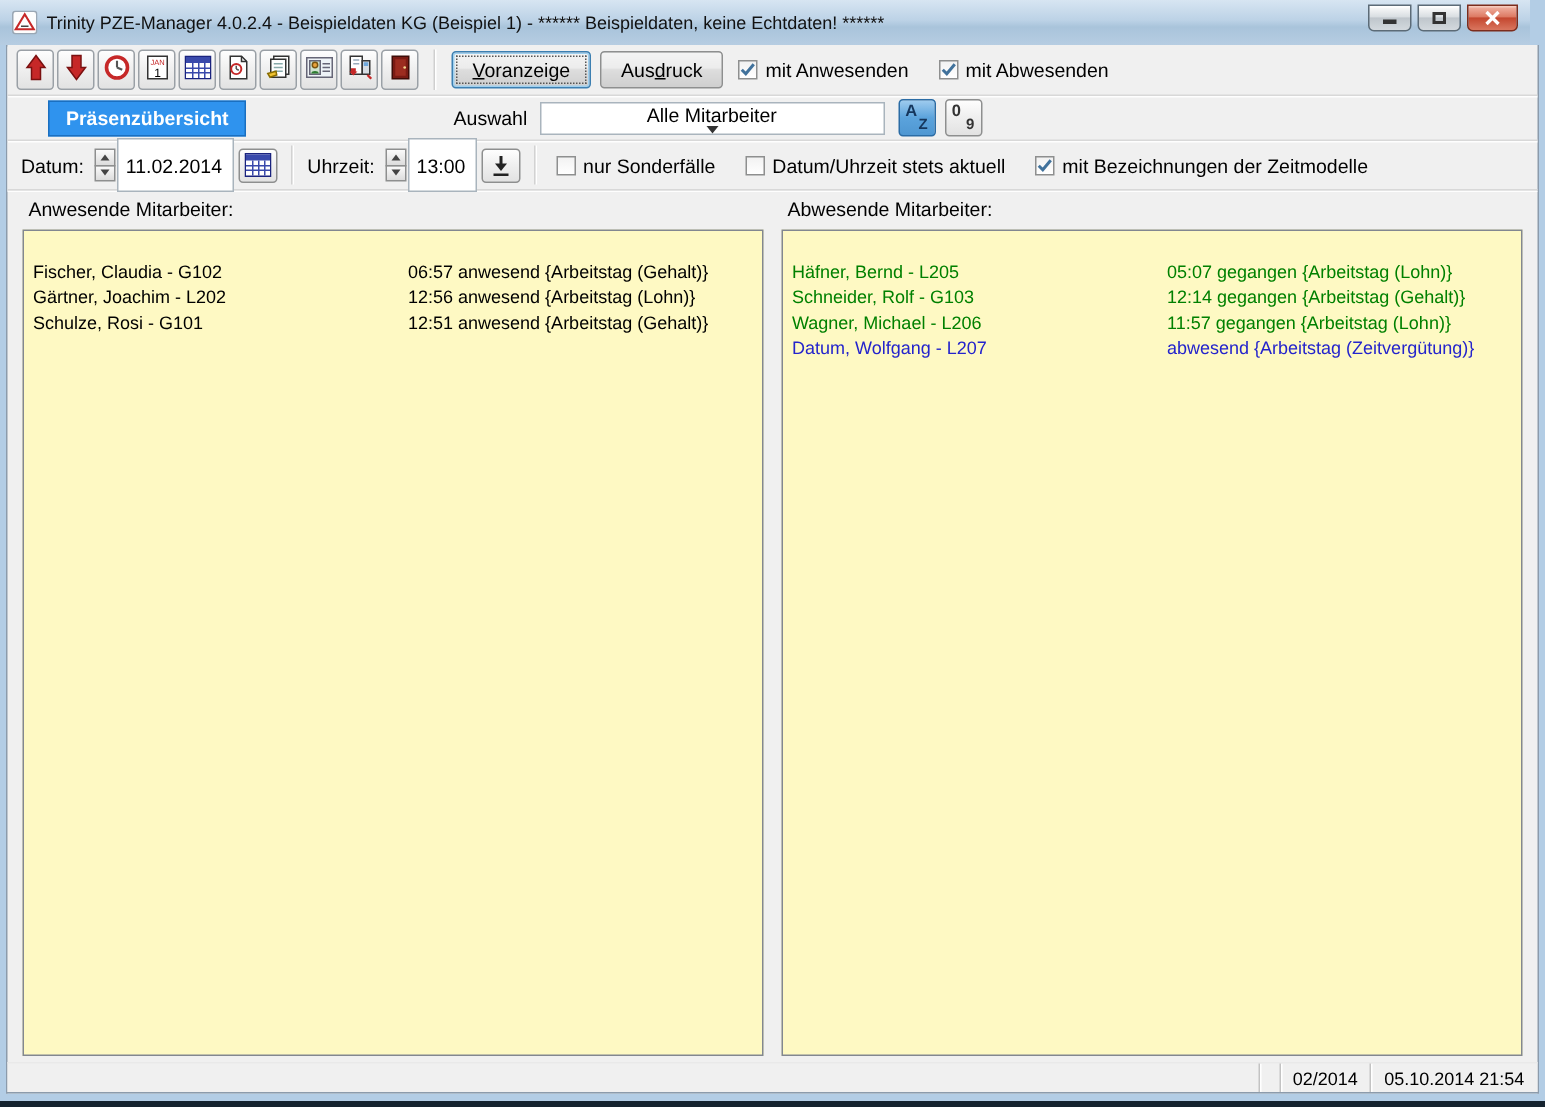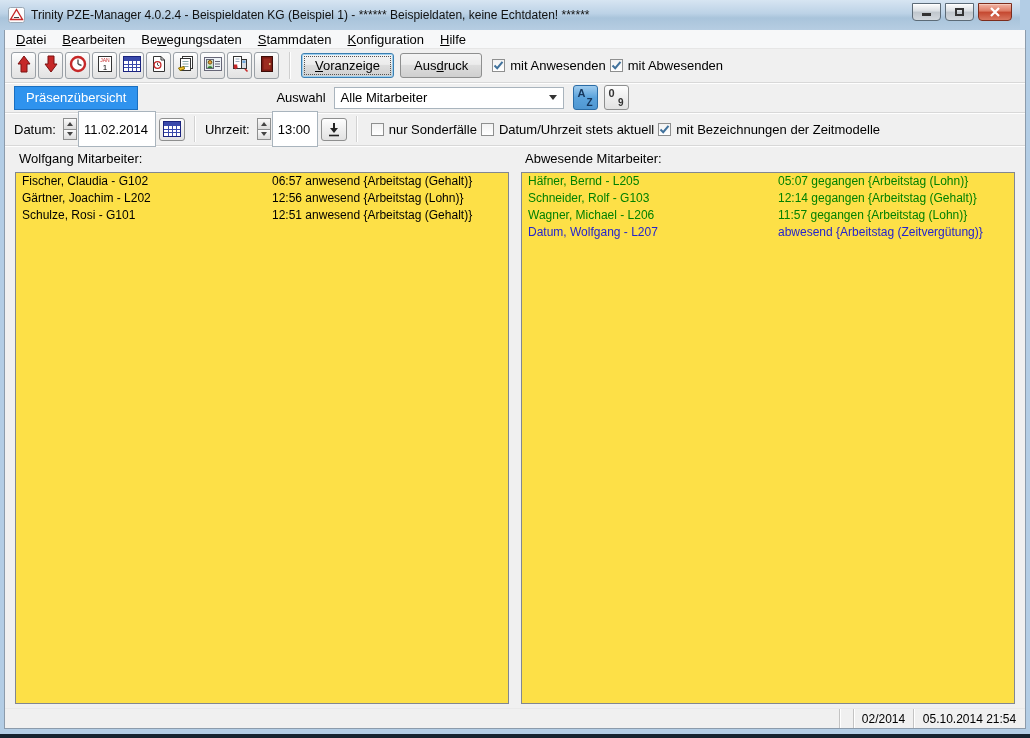--- a/index.html
+++ b/index.html
@@ -32,30 +32,30 @@
 
   
   .toolbar { height:34px; display:flex; align-items:center; padding:0 6px; gap:6px; }
   .tb-icons { display:flex; gap:2px; align-items:center; }
   .tb-btn { width:25px; height:27px; border:1px solid #9aa0a6; border-radius:3px;
     background:linear-gradient(#fefefe,#f0f0f0 45%,#e2e2e2); display:flex; align-items:center; justify-content:center; }
   .tb-sep { width:2px; height:27px; border-left:1px solid #cfcfcf; border-right:1px solid #ffffff; margin:0 4px; }
   .btn { height:25px; padding:0 13px; border:1px solid #8e8f8f; border-radius:3px; font-size:13px; font-family:inherit; cursor:default;
     background:linear-gradient(#f4f4f4,#ececec 45%,#dddddd 50%,#cfcfcf); }
   .btn.default { border-color:#3c7fb1; box-shadow:0 0 0 1px #9fd0ef inset; outline:1px dotted #555; outline-offset:-4px; }
-  .cb-group { display:flex; align-items:center; gap:4px; margin-left:4px; }
+  .cb-group { display:flex; align-items:center; gap:20px; margin-left:4px; }
   .cb { display:inline-flex; align-items:center; gap:5px; font-size:13px; cursor:default; }
   .cb-box { width:13px; height:13px; border:1px solid #8e8f8f; background:linear-gradient(#f2f2f2,#fff); display:inline-flex; align-items:center; justify-content:center; }
 
   
   .viewbar { height:30px; display:flex; align-items:center; padding:0 9px; }
-  .tab-active { color:#fff; font-weight:normal; font-size:13px; padding:3px 11px 4px; border:1px solid #1a6fc0; }
+  .tab-active { color:#fff; font-weight:bold; font-size:13px; padding:3px 11px 4px; border:1px solid #1a6fc0;margin-left:18px; }
   .vb-spacer { width:138px; }
   .vb-label { font-size:13px; margin-right:8px; }
-  .combo { width:230px; height:22px; border:1px solid #a9b4bd; background:#fff; display:flex; align-items:center; padding:0 6px; font-size:13px; }
+  .combo { width:230px; height:22px; border:1px solid #a9b4bd; background:#fff; display:flex; align-items:center; padding:0 6px; font-size:13px;flex-direction:column; }
   .combo span:first-child { flex:1; }
   .combo-arrow { width:0; height:0; border-left:4px solid transparent; border-right:4px solid transparent; border-top:5px solid #333; }
   .sort-wrap { display:flex; gap:6px; margin-left:9px; }
   .sort-btn { width:25px; height:25px; border:1px solid #8e8f8f; border-radius:3px; position:relative; font-weight:bold;
     background:linear-gradient(#fefefe,#f0f0f0 45%,#e2e2e2); }
   .sort-btn.active { background:linear-gradient(#9ecbee,#5ba3dc 50%,#4f97d2); border-color:#2b6ca5; }
   .sort-btn .c1 { position:absolute; top:1px; left:4px; font-size:11px; color:#15365c; }
   .sort-btn .c2 { position:absolute; bottom:1px; right:4px; font-size:10px; color:#15365c; }
   .sort-btn:not(.active) .c1, .sort-btn:not(.active) .c2 { color:#333; }
 
@@ -71,21 +71,21 @@
   .field.date { width:78px; }
   .field.time { width:46px; }
   .icon-btn { width:26px; height:23px; margin-left:3px; border:1px solid #8e8f8f; border-radius:3px;
     background:linear-gradient(#fefefe,#f0f0f0 45%,#e2e2e2); display:inline-flex; align-items:center; justify-content:center; }
   .v-sep { width:2px; height:26px; border-left:1px solid #d2d2d2; border-right:1px solid #fff; margin:0 9px; }
 
   
   .content { flex:1; display:flex; gap:12px; padding:5px 10px 4px; min-height:0; }
   .col { flex:1; display:flex; flex-direction:column; min-width:0; }
   .col-title { height:21px; font-size:13px; padding-left:4px; }
-  .listbox { flex:1; background:#fde047; border:1px solid #828790; padding-top:0; overflow:hidden; }
+  .listbox { flex:1; background:#fef9c3; border:1px solid #828790; padding-top:19px; overflow:hidden; }
   .lrow { display:flex; height:17px; line-height:17px; padding-left:6px; font-size:12px; white-space:nowrap; }
   .lrow .name { width:250px; flex:none; overflow:hidden; }
   .lrow .status { flex:1; overflow:hidden; }
 
   
   .statusbar { height:20px; display:flex; align-items:stretch; background:#f0f0f0; border-top:1px solid #e9e9e9; font-size:12px; }
   .sb-panel { display:flex; align-items:center; justify-content:center; }
   .sb-panel + .sb-panel { border-left:1px solid #c3c3c3; box-shadow:inset 1px 0 0 #fff; }
   .sb-main { flex:1; }
   .sb-small { width:14px; }
@@ -116,28 +116,20 @@
       <span class="wc close">
         <svg width="12" height="10" viewBox="0 0 12 10">
           <path d="M2 1 L10 9 M10 1 L2 9" stroke="#fff" stroke-width="2.2"></path>
         </svg>
       </span>
     </span>
   </div>
 
   <div class="body">
 
-    <nav class="menubar" id="menubar">
-        <span class="menu-item"><u>D</u>atei</span>
-        <span class="menu-item"><u>B</u>earbeiten</span>
-        <span class="menu-item">Be<u>w</u>egungsdaten</span>
-        <span class="menu-item"><u>S</u>tammdaten</span>
-        <span class="menu-item"><u>K</u>onfiguration</span>
-        <span class="menu-item"><u>H</u>ilfe</span>
-      </nav>
 
     <div class="toolbar etched">
       <div class="tb-icons" id="tb-icons">
           <button class="tb-btn">
             <span><svg width="16" height="18" viewBox="0 0 16 18">
                 <path d="M8 1 L14 9 H11 V17 H5 V9 H2 Z" fill="#c62828" stroke="#7a1010"></path>
               </svg></span>
           </button>
           <button class="tb-btn">
             <span><svg width="16" height="18" viewBox="0 0 16 18">
@@ -327,21 +319,21 @@
                 <path d="M1.5 5.5 L4.2 8.2 L9.5 1.8" fill="none" stroke="#41729c" stroke-width="2"></path>
               </svg>
             </span>
             <span>mit Bezeichnungen der Zeitmodelle</span>
           </label>
         </div>
     </div>
 
     <div class="content">
       <div class="col">
-        <div class="col-title">Wolfgang Mitarbeiter:</div>
+        <div class="col-title">Anwesende Mitarbeiter:</div>
         <div class="listbox">
             <div class="lrow" style="color: rgb(0, 0, 0);">
               <span class="name">Fischer, Claudia - G102</span>
               <span class="status">06:57 anwesend {Arbeitstag (Gehalt)}</span>
             </div>
             <div class="lrow" style="color: rgb(0, 0, 0);">
               <span class="name">Gärtner, Joachim - L202</span>
               <span class="status">12:56 anwesend {Arbeitstag (Lohn)}</span>
             </div>
             <div class="lrow" style="color: rgb(0, 0, 0);">

